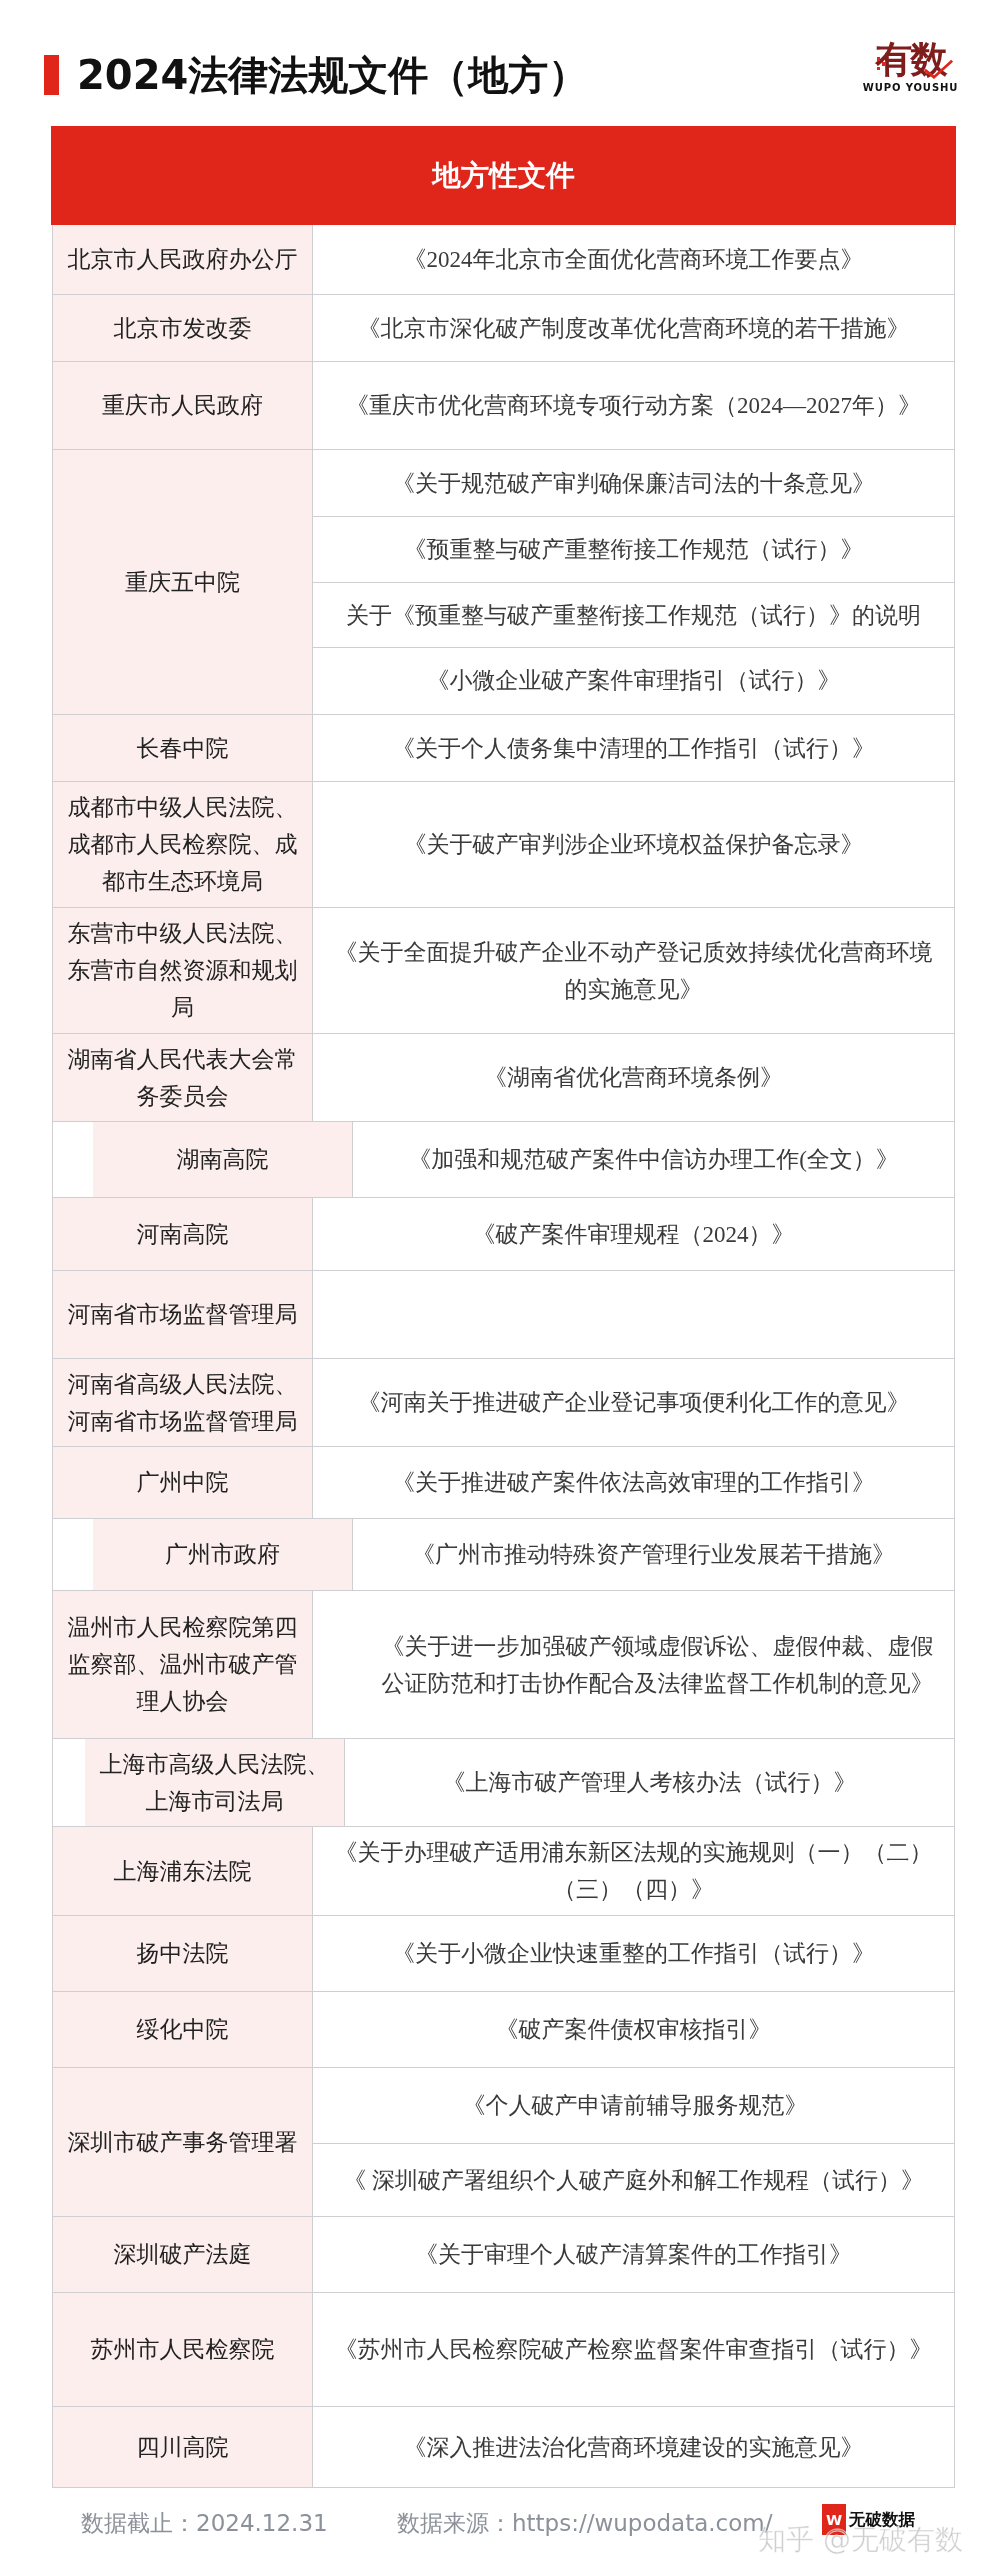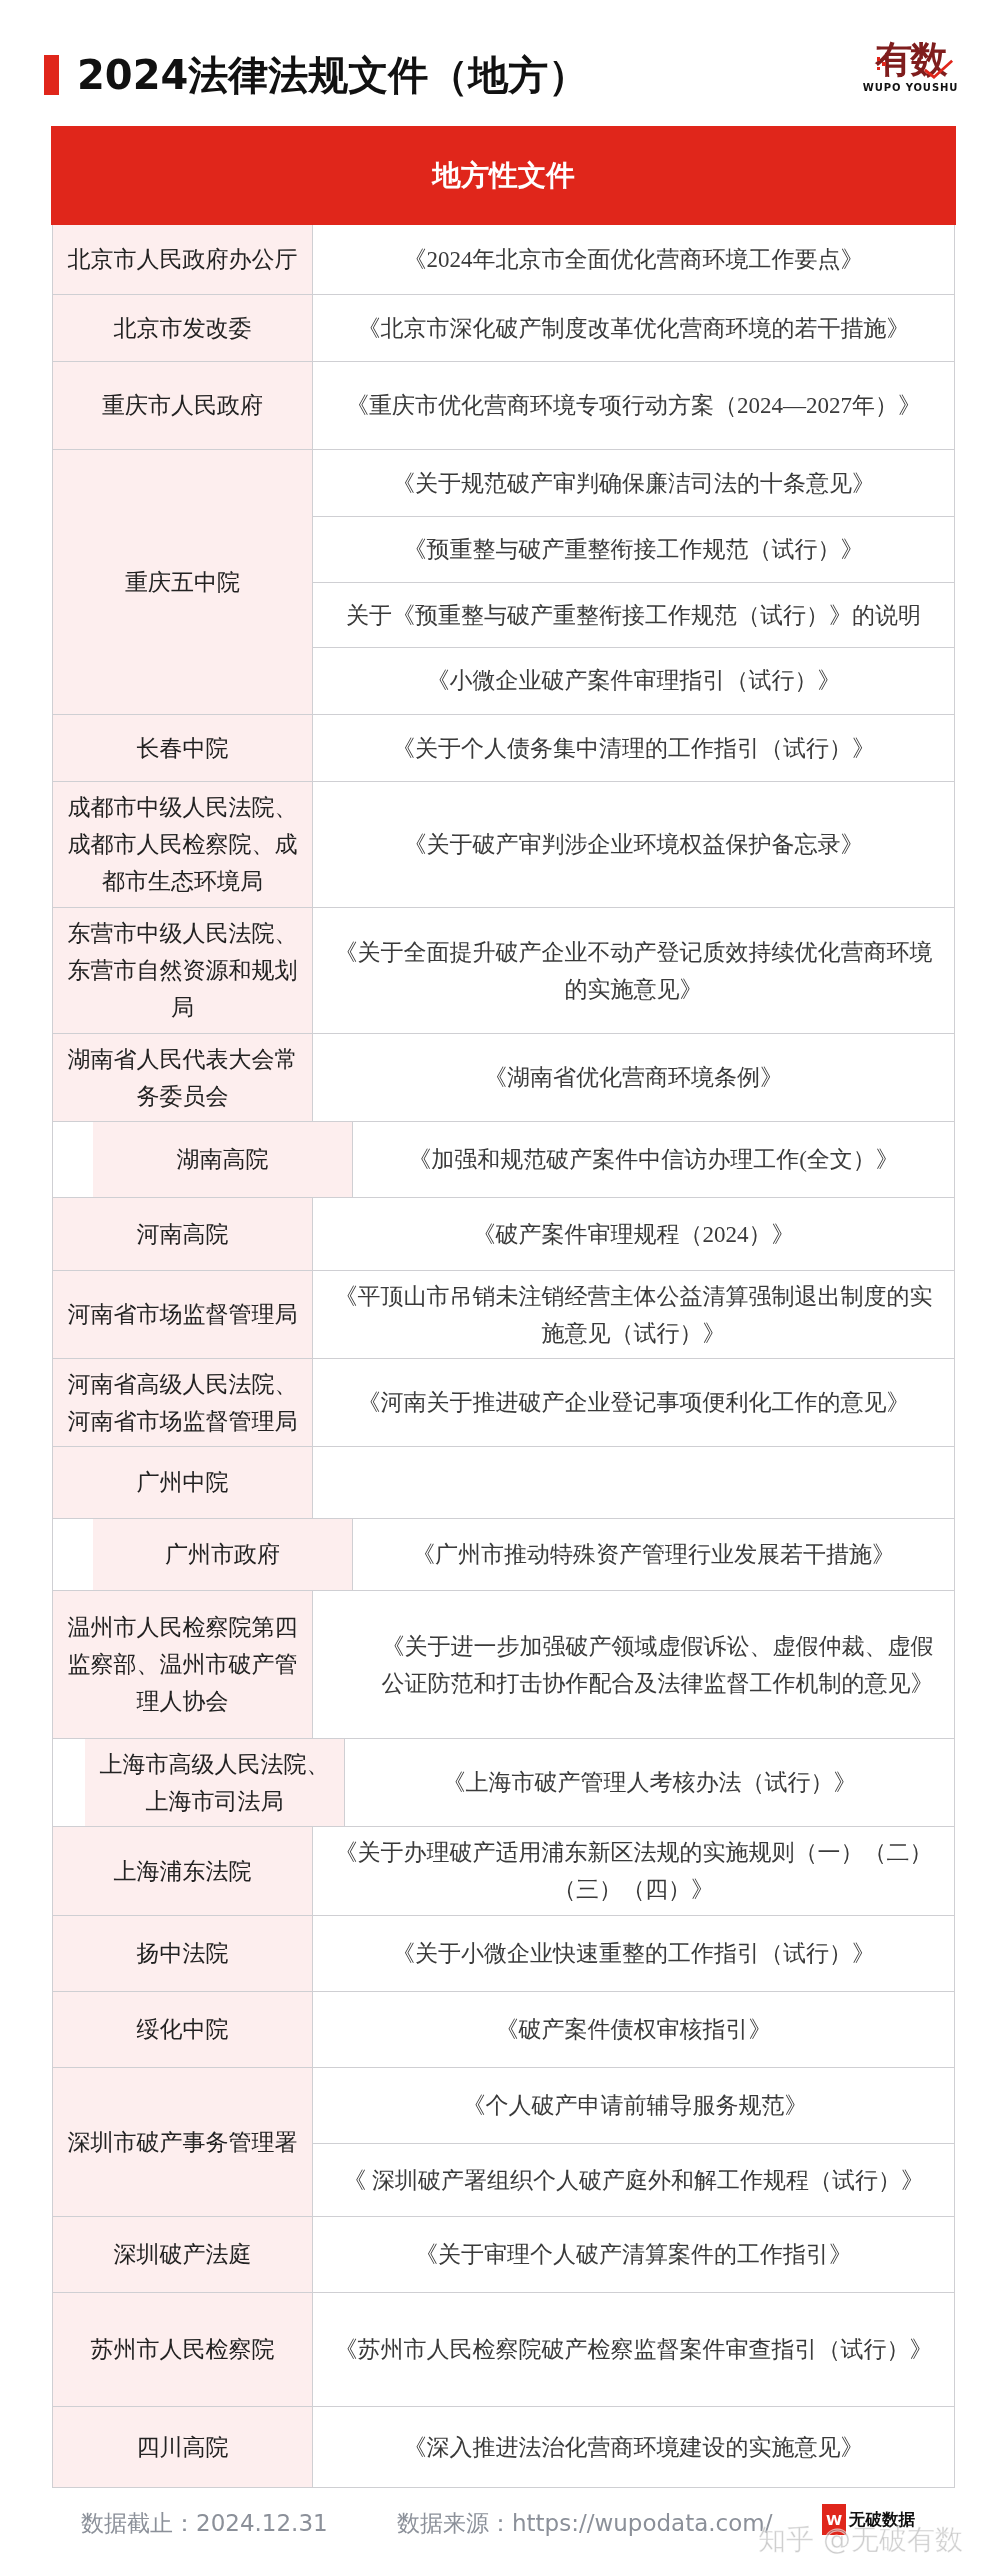--- a/index.html
+++ b/index.html
@@ -133,32 +133,32 @@
         </div>
       </div>
       <div class="group" style="height: 72px;">
         <div class="org">河南高院</div>
         <div class="docs">
           <div class="doc" style="height: 72px;">《破产案件审理规程（2024）》</div>
         </div>
       </div>
       <div class="group" style="height: 87px;">
         <div class="org">河南省市场监督管理局</div>
-        <div class="docs">
-          <div class="doc" style="height: 87px;">《平顶山市吊销未注销经营主体公益清算强制退出制度的实施意见（试行）》</div>
-        </div>
       </div>
       <div class="group" style="height: 87px;">
         <div class="org">河南省高级人民法院、河南省市场监督管理局</div>
         <div class="docs">
           <div class="doc" style="height: 87px;">《河南关于推进破产企业登记事项便利化工作的意见》</div>
         </div>
       </div>
       <div class="group" style="height: 71px;">
         <div class="org">广州中院</div>
+        <div class="docs">
+          <div class="doc" style="height: 71px;">《关于推进破产案件依法高效审理的工作指引》</div>
+        </div>
       </div>
       <div class="group" style="height: 71px; padding-left: 40px;">
         <div class="org">广州市政府</div>
         <div class="docs">
           <div class="doc" style="height: 71px;">《广州市推动特殊资产管理行业发展若干措施》</div>
         </div>
       </div>
       <div class="group" style="height: 147px; gap: 48px;">
         <div class="org">温州市人民检察院第四监察部、温州市破产管理人协会</div>
         <div class="docs">

